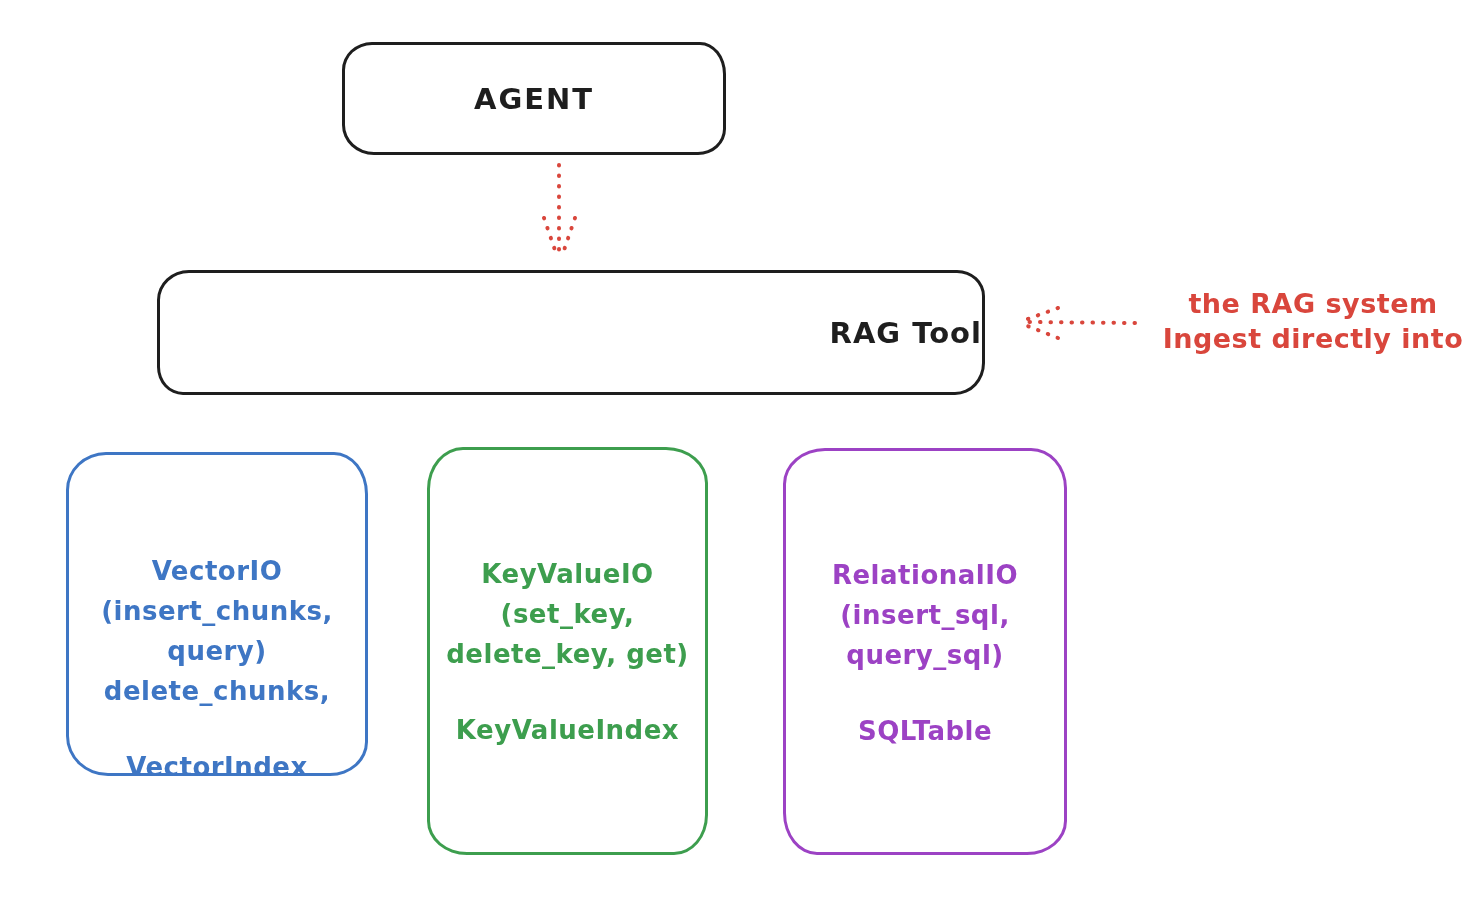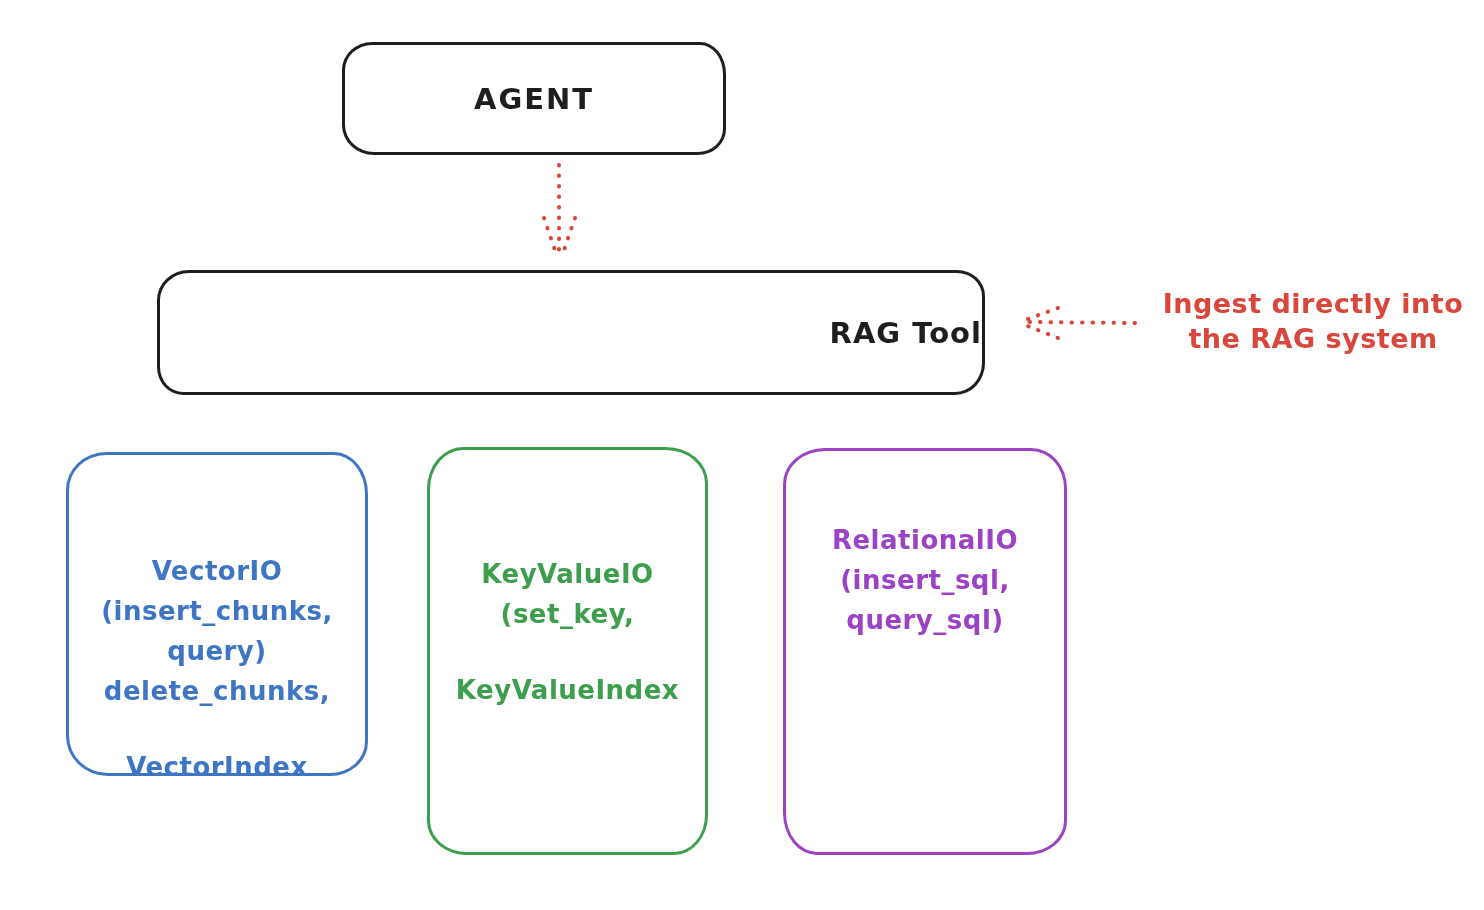--- a/index.html
+++ b/index.html
@@ -57,21 +57,21 @@
     padding-top: 96px;
   }
   .storage.s1 {
     left: 427px; top: 447px; width: 281px; height: 408px;
     border-radius: 36px 42px 34px 40px / 42px 36px 40px 34px;
     padding-top: 104px;
   }
   .storage.s2 {
     left: 783px; top: 448px; width: 284px; height: 407px;
     border-radius: 42px 36px 40px 34px / 36px 40px 34px 42px;
-    padding-top: 69px;
+    padding-top: 104px;
   }
   .storage-text {
     font-size: 26px;
     font-weight: bold;
     line-height: 40px;
     letter-spacing: 0.5px;
   }
   .storage-line { display: block; }
   .index-label {
     display: block;
@@ -115,43 +115,45 @@
     <span class="node-label" style="letter-spacing:1px;">RAG Tool</span>
   </div>
 
   <svg class="arrow-svg" style="left: 1018px; top: 300px; color: rgb(217, 70, 60);" width="122" height="44" viewBox="0 0 122 44">
     <line class="dotted" x1="117" y1="23" x2="10" y2="22"></line>
     <line class="dotted" x1="40" y1="8" x2="7" y2="20"></line>
     <line class="dotted" x1="40" y1="38" x2="7" y2="25"></line>
   </svg>
 
   <div class="annotation" style="color: rgb(217, 70, 60);">
+    <span class="annotation-line">the RAG system</span>
     <span class="annotation-line">Ingest directly into</span>
-    <span class="annotation-line">the RAG system</span>
   </div>
 
   <div class="storage s0" style="border-color: rgb(62, 118, 196);">
     <div class="storage-text" style="color: rgb(62, 118, 196);">
       <span class="storage-line">VectorIO</span>
       <span class="storage-line">(insert_chunks,</span>
       <span class="storage-line">query)</span>
       <span class="storage-line">delete_chunks,</span>
       <span class="index-label">VectorIndex</span>
     </div>
   </div>
 
   <div class="storage s1" style="border-color: rgb(61, 158, 78);">
     <div class="storage-text" style="color: rgb(61, 158, 78);">
       <span class="storage-line">KeyValueIO</span>
       <span class="storage-line">(set_key,</span>
+      <span class="storage-line">delete_key, get)</span>
       <span class="index-label">KeyValueIndex</span>
     </div>
   </div>
 
   <div class="storage s2" style="border-color: rgb(156, 66, 196);">
     <div class="storage-text" style="color: rgb(156, 66, 196);">
       <span class="storage-line">RelationalIO</span>
       <span class="storage-line">(insert_sql,</span>
       <span class="storage-line">query_sql)</span>
+      <span class="index-label">SQLTable</span>
     </div>
   </div>
 
 </div>
 
 </body></html>

